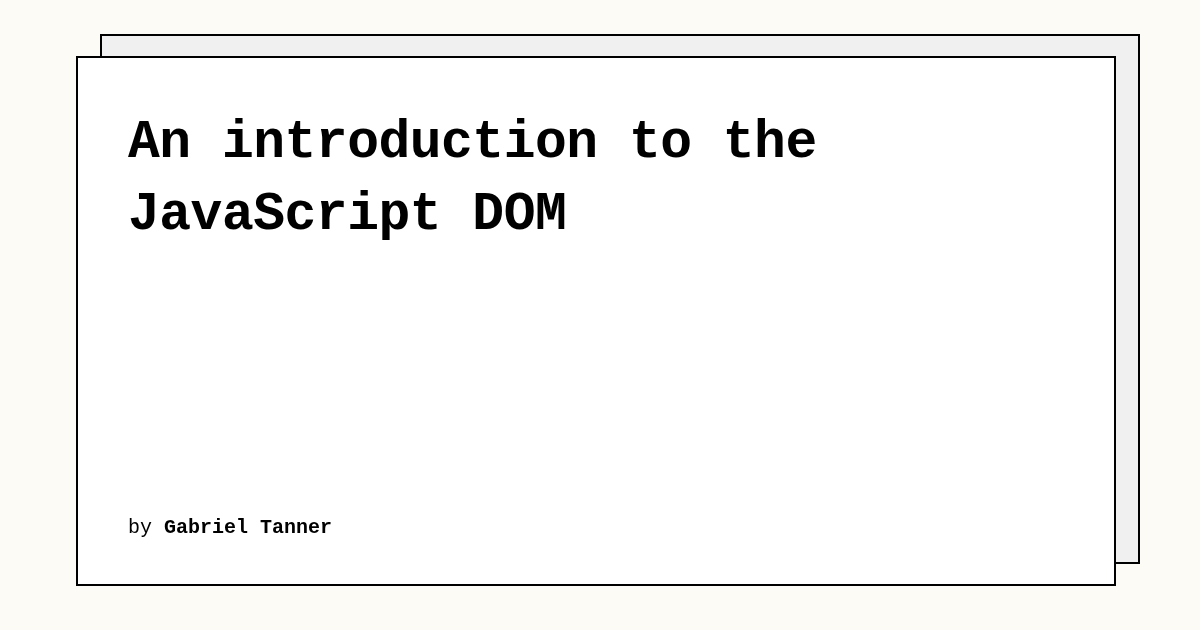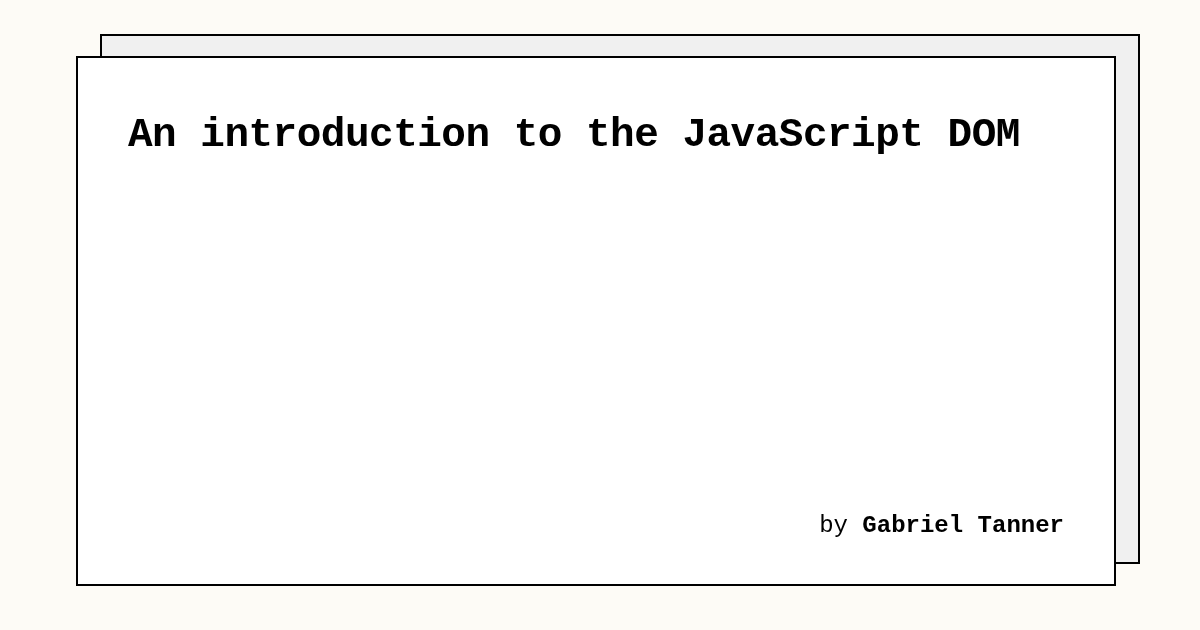--- a/index.html
+++ b/index.html
@@ -35,33 +35,33 @@
       height: 530px;
       background: #fff;
       border: 2px solid #000;
       padding: 50px 50px 45px 50px;
       display: flex;
       flex-direction: column;
       justify-content: space-between;
     }
     
     .title {
-      font-size: 41px;
+      font-size: 53px;
       font-weight: bold;
       line-height: 1.35;
       color: #000;
       font-family: 'Menlo', 'Consolas', 'Courier New', monospace;
       letter-spacing: -0.5px;
     }
     
     .footer {
       display: flex;
-      justify-content: flex-end;
+      justify-content: space-between;
       align-items: baseline;
-      font-size: 24px;
+      font-size: 20px;
       font-family: 'Menlo', 'Consolas', 'Courier New', monospace;
       margin-top: 12px;
     }
     
     .byline {
       color: #000;
     }
     
     .byline-prefix {
       font-weight: normal;

